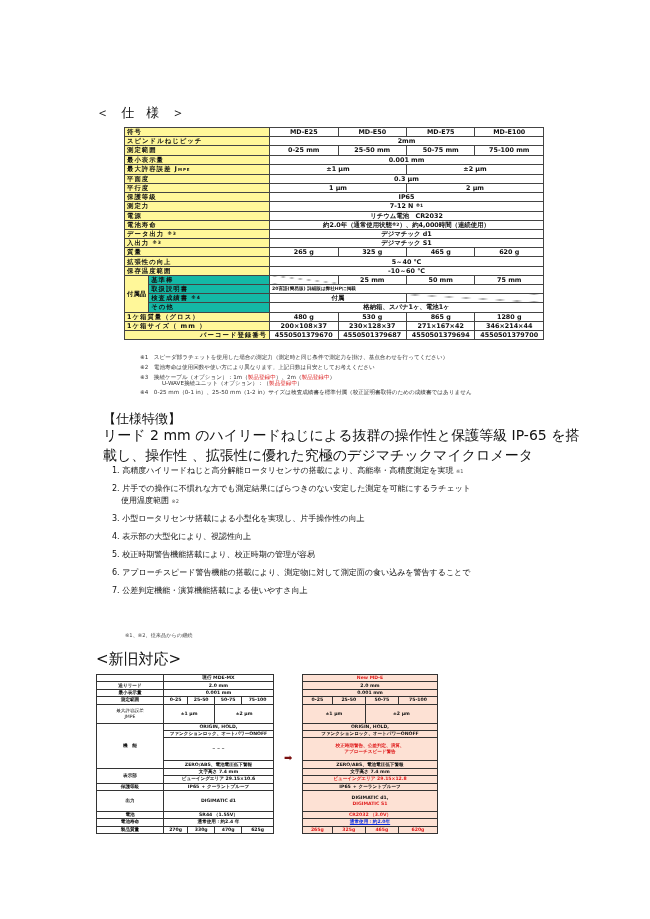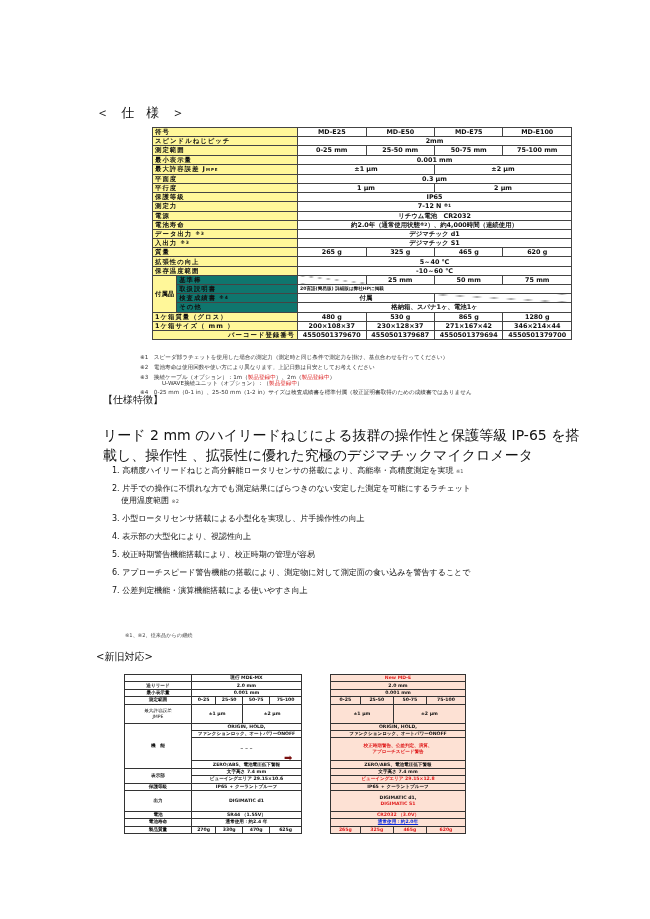--- a/index.html
+++ b/index.html
@@ -1,38 +1,38 @@
 <!DOCTYPE html>
 <html><head>
 <meta charset="utf-8">
 <style>
   html, body { margin:0; padding:0; background:#fff; }
   body { width:650px; height:919px; position:relative; font-family:"DejaVu Sans", sans-serif; color:#111; overflow:hidden; }
   .abs { position:absolute; }
   .h-spec { left:96px; top:104px; font-size:13px; letter-spacing:4px; }
-  table { border-collapse:collapse;margin-left:28px; }
+  table { border-collapse:collapse; }
   .spec { left:124px; top:127px; width:420px; font-size:6.4px; }
   .spec td { border:1px solid #444; height:8.2px; padding:0 2px; text-align:center; font-weight:bold; line-height:8px; white-space:nowrap; }
   .spec td.lbl { background:#fff799; text-align:left; letter-spacing:1px; width:130px; }
   .spec td.grp { background:#fff799; text-align:right; width:18px; letter-spacing:0; line-height:10px; }
-  .spec td.sub { background:#0f766e; text-align:left; letter-spacing:1px; }
+  .spec td.sub { background:#14b8a6; text-align:left; letter-spacing:1px; }
   .spec td.small { font-size:4.6px; text-align:left; font-weight:bold; }
   .spec td.diag { background:linear-gradient(to top right, transparent 48%, #555 50%, transparent 52%); }
   sup { font-size:4.5px; vertical-align:top; }
   .notes { left:140px; top:352px; font-size:5.6px; color:#333; line-height:10px; }
   .notes .red { color:#d22; }
   .notes .ind { padding-left:22px; }
-  .feat-title { left:103px; top:393px; font-size:10px; }
+  .feat-title { left:103px; top:410px; font-size:13px; }
   .lead { left:103px; top:425px; font-size:14px; line-height:20px; width:480px; }
   .flist { left:112px; top:465px; font-size:8px; line-height:12px; width:470px; }
   .flist div.it { margin-bottom:6px; }
   .flist .mk { font-size:5px; color:#555; }
   .flist .sub2 { padding-left:9px; }
   .fn2 { left:125px; top:632px; font-size:5.2px; color:#444; }
-  .h-new { left:96px; top:650px; font-size:10px;text-align:right; }
+  .h-new { left:96px; top:650px; font-size:15px;text-align:right; }
   .ctab { font-size:4.6px; }
   .ctab td { border:1px solid #333; text-align:center; font-weight:bold; height:6.4px; padding:0 1px; line-height:6px; white-space:nowrap; }
   .old { left:96px; top:674px; width:178px; }
   .new { left:302px; top:674px; width:136px; }
   .new td { background:#fde1d4; }
   .red { color:#e02020; }
   .blue { color:#1030e0; }
   .arrow { left:284px; top:752px; color:#7a1010; font-size:10px; }
   .olbl { width:64px; }
 </style>

